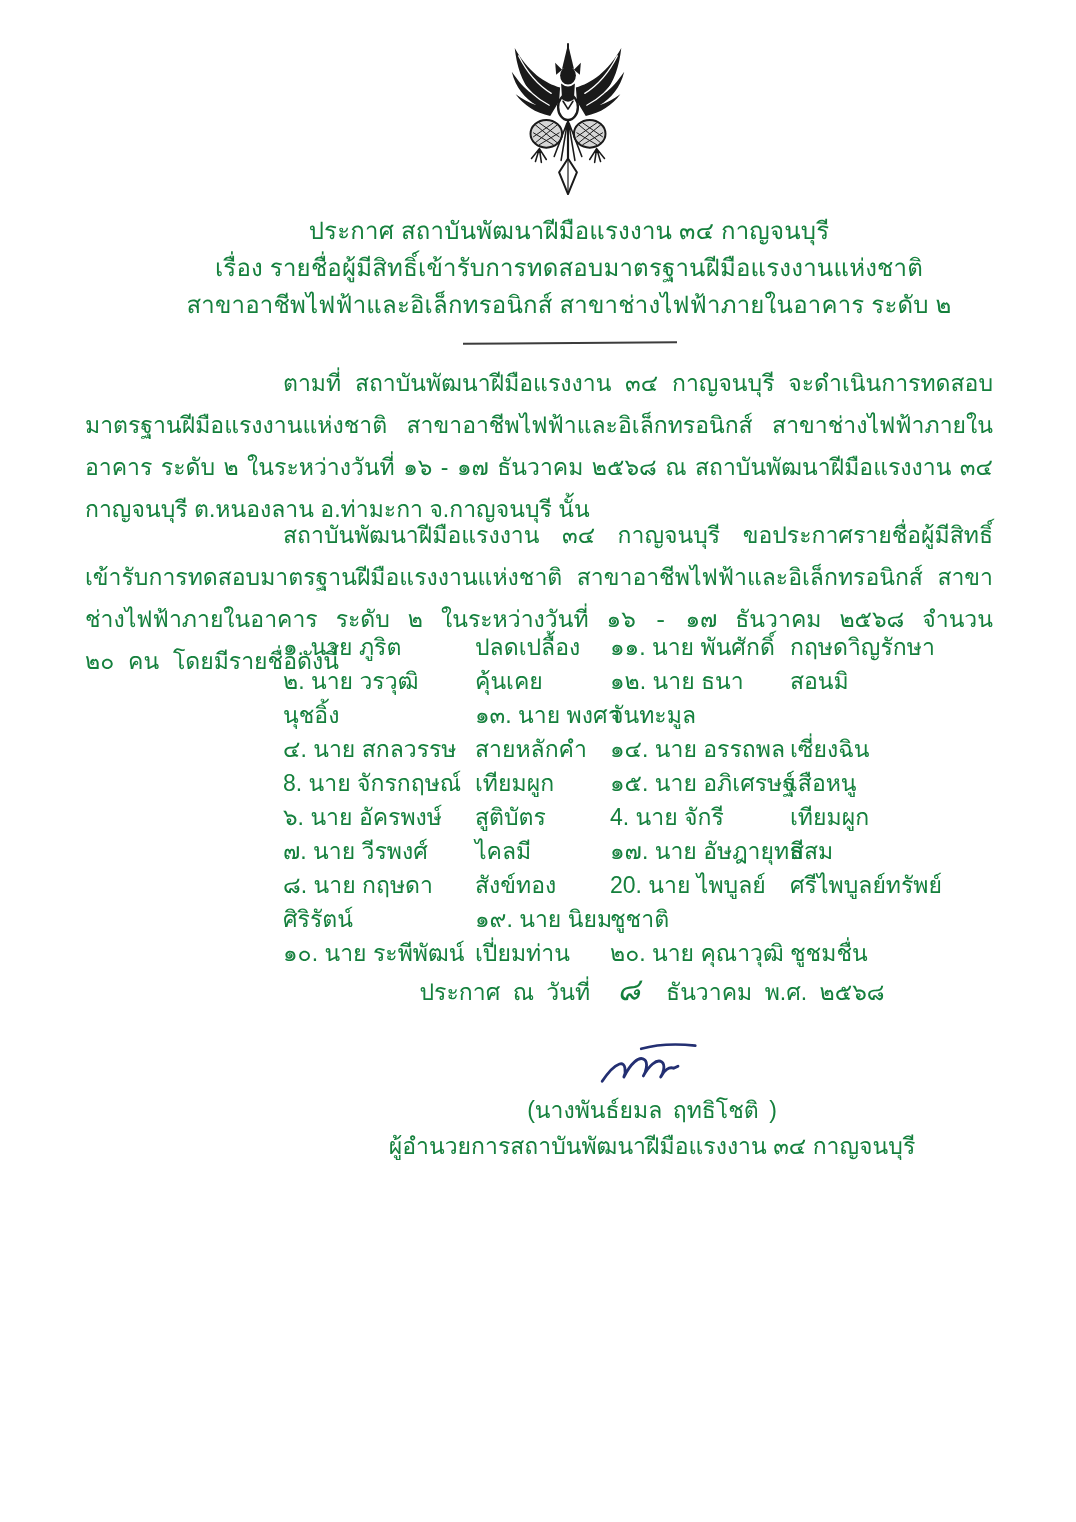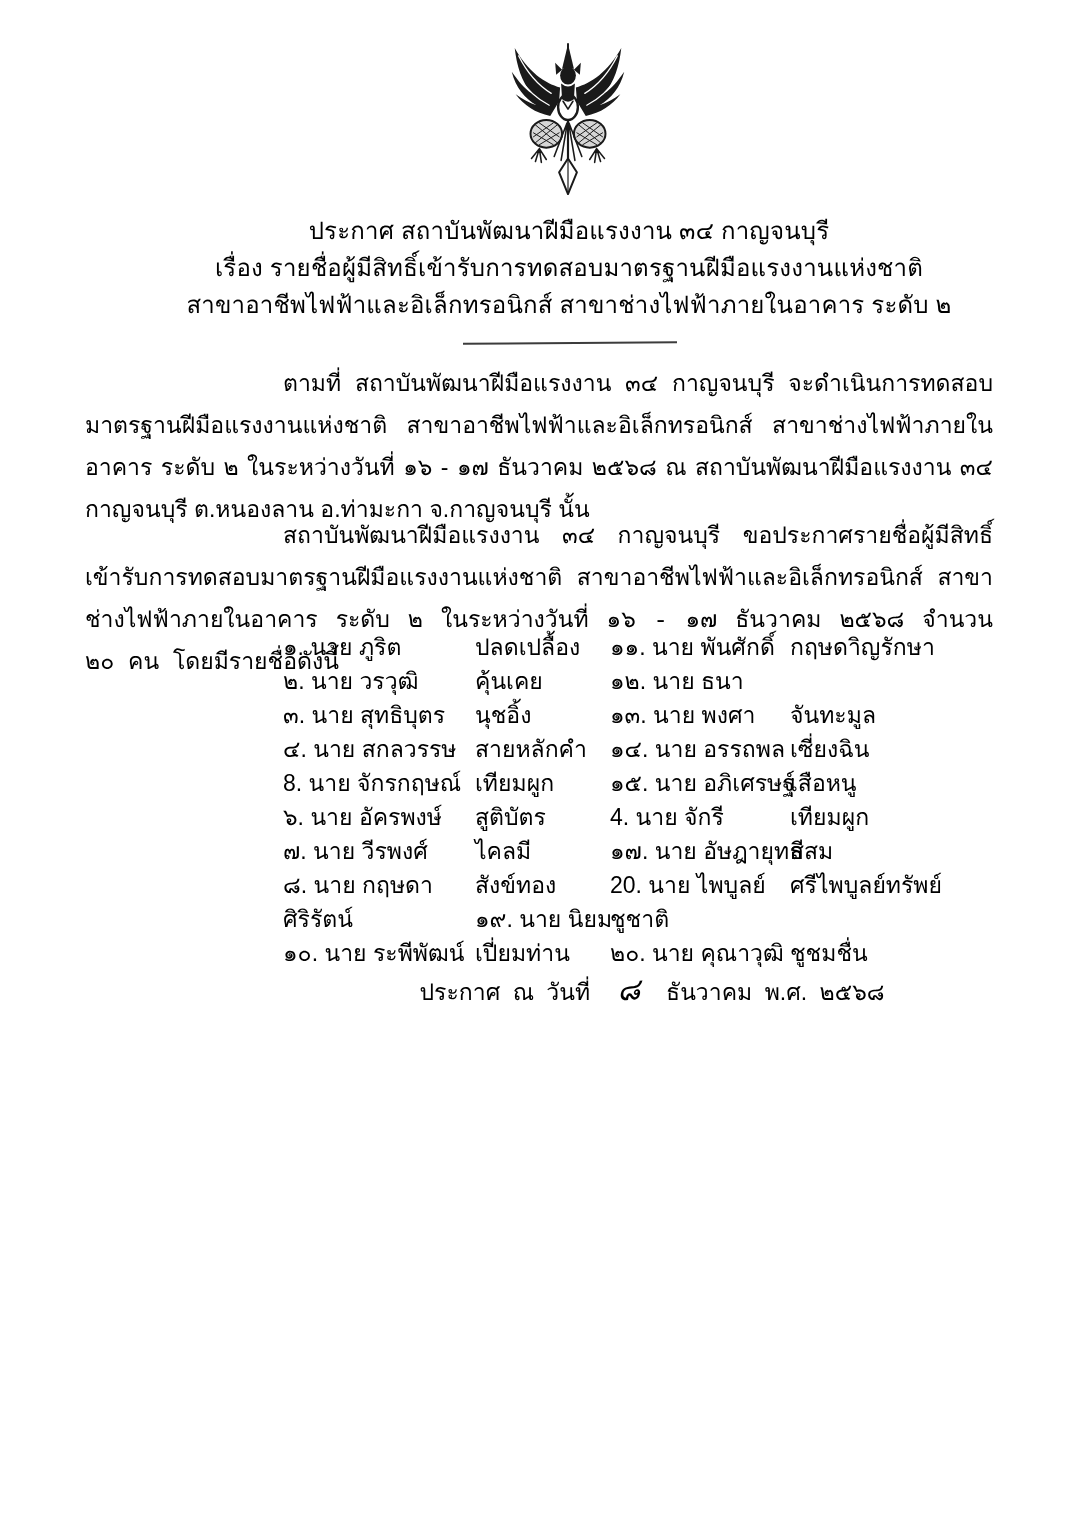--- a/index.html
+++ b/index.html
@@ -2,21 +2,21 @@
 <html><head>
 <meta charset="utf-8">
 <style>
   html,body{margin:0;padding:0;background:#e8e8e8;}
   .page{
     position:relative;
     width:1076px;height:1522px;
     margin:0 auto;
     background:#ffffff;
     font-family:"Liberation Sans", sans-serif;
-    color:#000000;
+    color:#15803d;
     overflow:hidden;
   }
   .emblem{position:absolute;left:494px;top:40px;width:148px;height:162px;}
   .emblem svg{display:block;width:100%;height:100%;}
   .title-block{
     position:absolute;top:212px;left:0;width:1076px;
     padding-left:62px;box-sizing:border-box;
     text-align:center;
     font-size:24px;line-height:37px;
     letter-spacing:.2px;
@@ -114,23 +114,23 @@
     <div class="lrow">
       <span>๑. นาย ภูริต</span>
       <span>ปลดเปลื้อง</span>
       <span>๑๑. นาย พันศักดิ์</span>
       <span>กฤษดาิญรักษา</span>
     </div>
     <div class="lrow">
       <span>๒. นาย วรวุฒิ</span>
       <span>คุ้นเคย</span>
       <span>๑๒. นาย ธนา</span>
+      <span>สอนมิ</span>
     </div>
     <div class="lrow">
-      <span>๓. นาย สุทธิบุตร</span>
       <span>นุชอิ้ง</span>
       <span>๑๓. นาย พงศา</span>
       <span>จันทะมูล</span>
     </div>
     <div class="lrow">
       <span>๔. นาย สกลวรรษ</span>
       <span>สายหลักคำ</span>
       <span>๑๔. นาย อรรถพล</span>
       <span>เซี่ยงฉิน</span>
     </div>
@@ -170,14 +170,22 @@
       <span>ชูชมชื่น</span>
     </div>
   </div>
 
   <div class="date-line">
     <span>ประกาศ ณ วันที่</span>
     <span class="day">๘</span>
     <span>ธันวาคม พ.ศ. ๒๕๖๘</span>
   </div>
 
+  <div class="sign-block">
+    <svg class="sign-scribble" viewBox="0 0 100 48" xmlns="http://www.w3.org/2000/svg" fill="none" stroke="#232f72" stroke-linecap="round" stroke-linejoin="round">
+      <path d="M4 40 C8 34 14 26 20 24 C26 22 26 32 24 36 C30 24 38 16 43 20 C47 23 44 32 42 35 C47 26 54 19 59 22 C63 25 60 33 58 36 C61 30 66 26 70 28 L74 26" stroke-width="2.6"></path>
+      <path d="M40 10 C54 6 70 5 90 7" stroke-width="2.4"></path>
+    </svg>
+    <div class="sign-name">(นางพันธ์ยมล  ฤทธิโชติ )</div>
+    <div class="sign-title">ผู้อำนวยการสถาบันพัฒนาฝีมือแรงงาน ๓๔ กาญจนบุรี</div>
+  </div>
 
 </div>
 
 </body></html>

